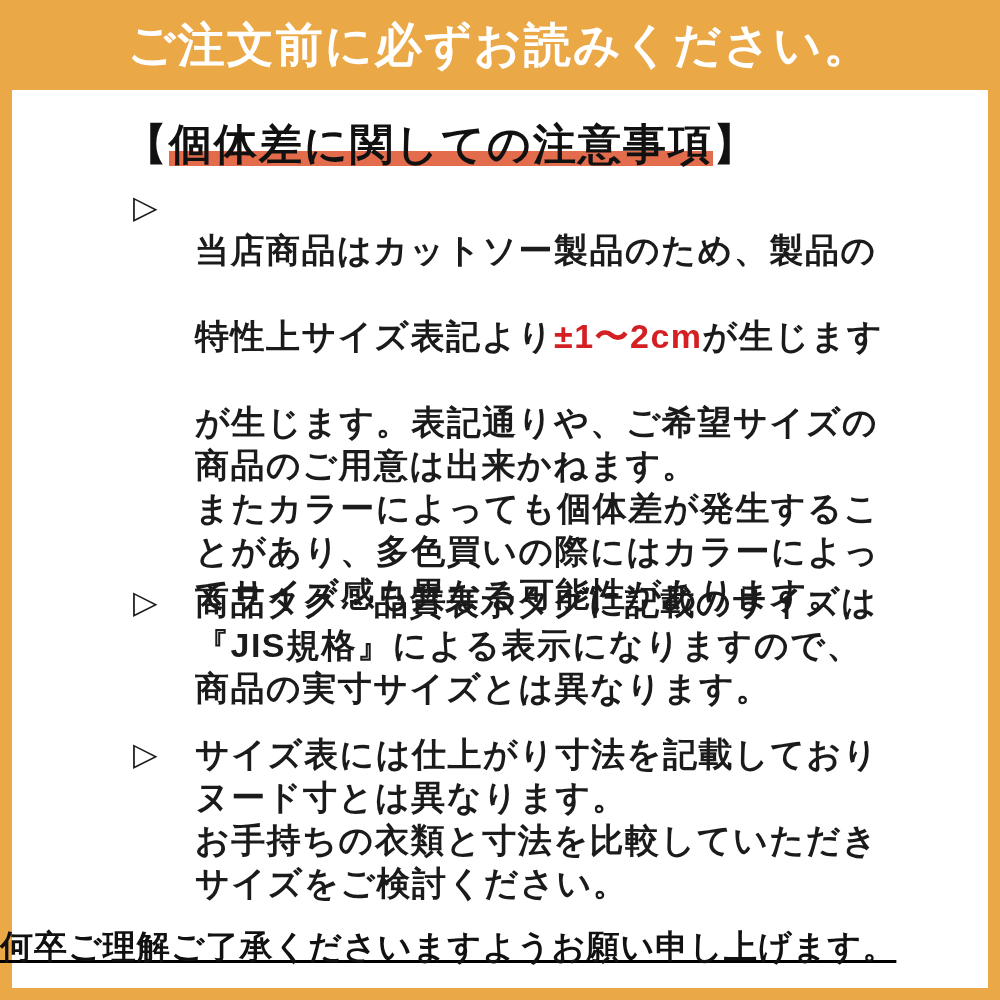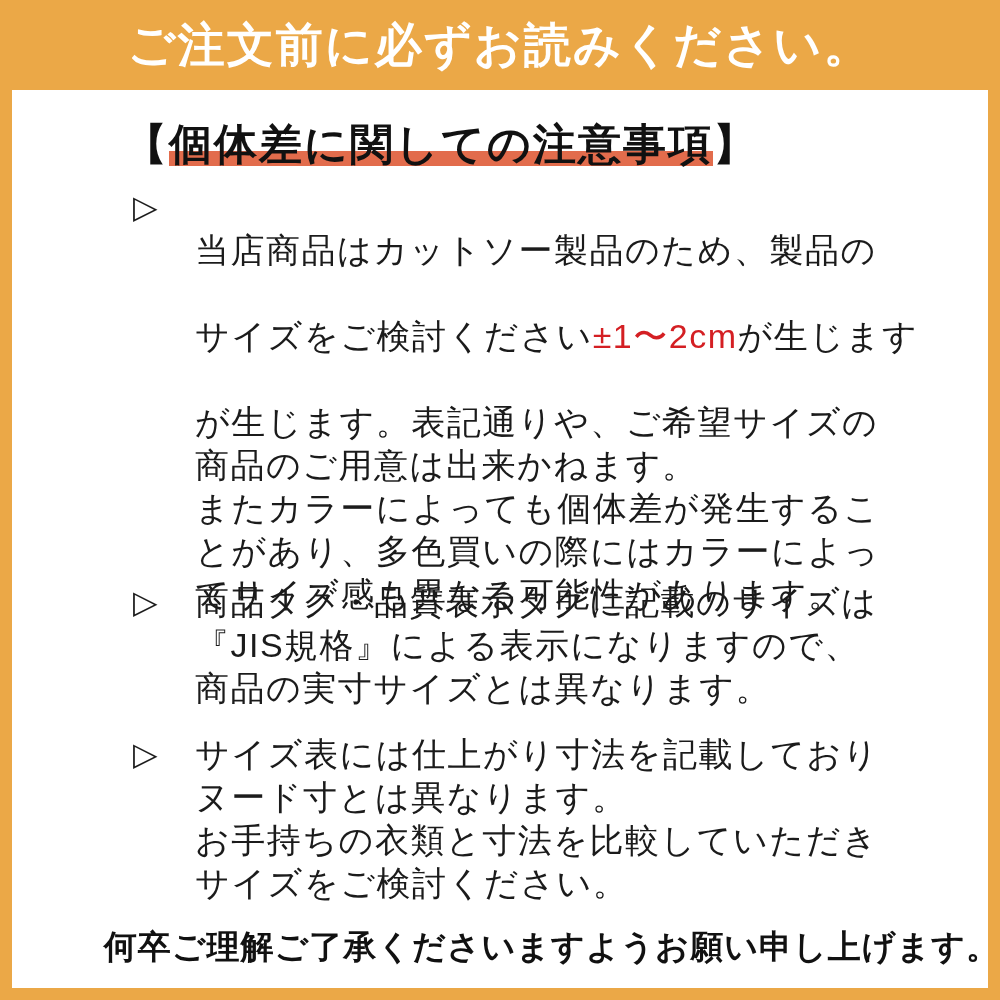--- a/index.html
+++ b/index.html
@@ -63,26 +63,28 @@
     font-size: 32px;
     line-height: 43px;
     color: #1B1B1B;
   }
   .bullet-text {
     color: var(--body_text, #1B1B1B);
     font-size: 34px;
     line-height: 43px;
     letter-spacing: 1.5px;
     white-space: pre-line;
+    font-weight: bold;
   }
   .accent-red { color: var(--accent_red, #D41F23); }
   .footer-note {
     position: absolute;
     left: 0; right: 0; top: 925px;
-    text-align: right;
+    text-align: left;
+    text-decoration: underline;
   }
   .footer-note p {
     margin: 0;
     color: var(--heading_text, #111111);
     font-size: 33px;
     font-weight: bold;
     letter-spacing: 1px;
     white-space: nowrap;
   }
 </style>
@@ -96,21 +98,21 @@
   <header class="banner">
     <h1 class="banner-title">ご注文前に必ずお読みください。</h1>
   </header>
 
   <h2 class="section-heading heading-1"><span>【</span><span class="heading-highlight">個体差に関しての注意事項</span><span>】</span></h2>
 
   <div class="bullet bullet-1">
     <span class="bullet-marker">▷</span>
     <div class="bullet-text">
       <div>当店商品はカットソー製品のため、製品の</div>
-      <div><span>サイズをご検討ください</span><span class="accent-red">±1〜2cm</span><span>が生じます</span></div>
+      <div><span>特性上サイズ表記より</span><span class="accent-red">±1〜2cm</span><span>が生じます</span></div>
       <div>が生じます。表記通りや、ご希望サイズの
 商品のご用意は出来かねます。
 またカラーによっても個体差が発生するこ
 とがあり、多色買いの際にはカラーによっ
 てサイズ感も異なる可能性があります。</div>
     </div>
   </div>
 
 
   <div class="bullet bullet-2">

